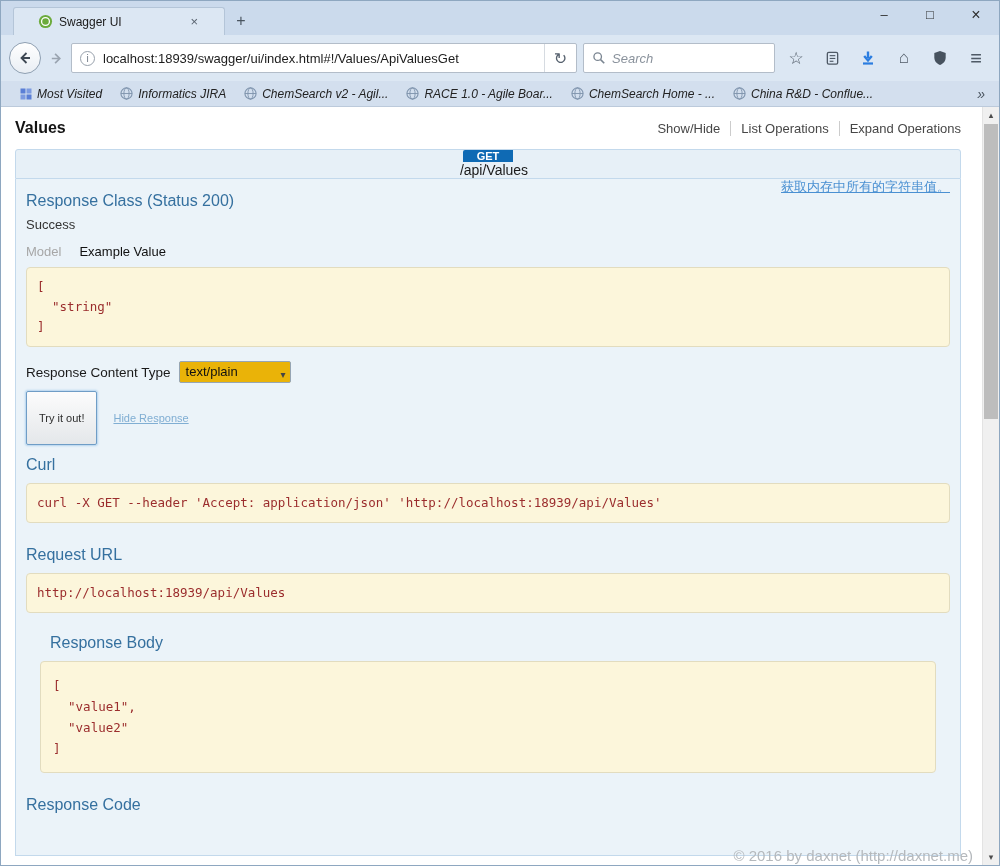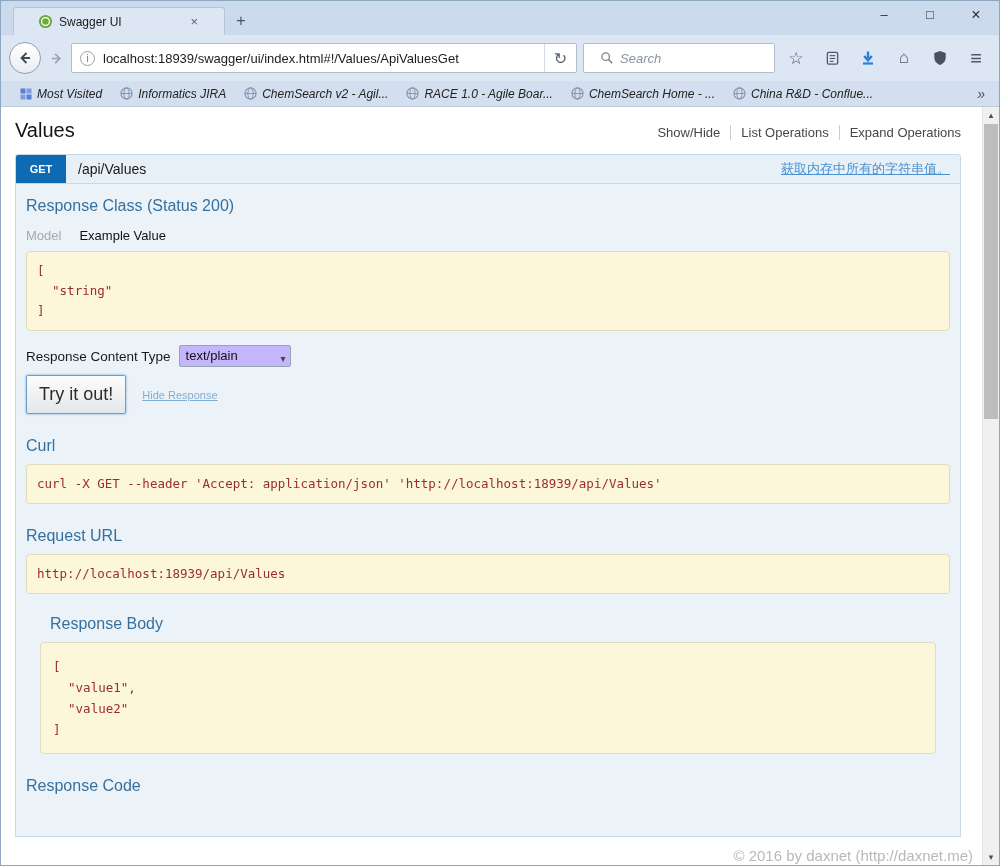--- a/index.html
+++ b/index.html
@@ -18,67 +18,67 @@
   .win-btn.close { font-size: 16px; }
 
   
   .navbar { height: 46px; background: #dce7f3; display: flex; align-items: center; padding: 0 8px; gap: 6px; }
   .back { width: 32px; height: 32px; border-radius: 50%; border: 1px solid #8fa0b2; background: linear-gradient(#ffffff, #e9eef4); display: flex; align-items: center; justify-content: center; flex: 0 0 auto; }
   .fwd { width: 18px; height: 30px; display: flex; align-items: center; justify-content: center; flex: 0 0 auto; }
   .urlbar { flex: 1; height: 30px; background: #fff; border: 1px solid #b3bdc9; border-radius: 2px; display: flex; align-items: center; }
   .info-badge { margin: 0 8px; width: 15px; height: 15px; border: 1px solid #98a1ac; border-radius: 50%; color: #707a85; font-size: 10px; line-height: 13px; text-align: center; flex: 0 0 auto; }
   .url-text { flex: 1; font-size: 13px; color: #1c1c1c; white-space: nowrap; overflow: hidden; }
   .reload-box { width: 32px; height: 100%; border-left: 1px solid #d6dbe1; display: flex; align-items: center; justify-content: center; color: #56616e; font-size: 16px; }
-  .searchbox { width: 192px; height: 30px; background: #fff; border: 1px solid #b3bdc9; border-radius: 2px; display: flex; align-items: center; padding: 0 16px; gap: 6px; flex: 0 0 auto; }
+  .searchbox { width: 192px; height: 30px; background: #fff; border: 1px solid #b3bdc9; border-radius: 2px; display: flex; align-items: center; padding: 0 8px; gap: 6px; flex: 0 0 auto; }
   .search-ph { color: #8a929c; font-style: italic; font-size: 13px; }
   .nav-icon { width: 30px; height: 30px; display: flex; align-items: center; justify-content: center; font-size: 17px; color: #4f5a66; flex: 0 0 auto; }
   .nav-icon.menu { font-size: 20px; }
 
   
   .bookmarksbar { height: 26px; background: #d3dfee; display: flex; align-items: center; padding: 0 10px; font-size: 12px; color: #222; border-bottom: 1px solid #bccadb; font-style: italic; }
   .bm-item { display: flex; align-items: center; gap: 5px; padding: 0 9px; height: 100%; white-space: nowrap; }
   .bm-overflow { margin-left: auto; color: #4a5560; font-size: 14px; padding: 0 4px; }
 
   
   .page { position: relative; height: 759px; background: #fff; overflow: hidden; padding: 0 38px 0 14px; }
 
   .sw-header { display: flex; align-items: baseline; margin-top: 12px; }
-  .page-title { font-size: 20px; font-weight: normal; color: #141414; }
+  .page-title { font-size: 16px; font-weight: bold; color: #141414; }
   .sw-links { margin-left: auto; display: flex; }
   .sw-link { font-size: 13px; color: #474747; padding: 0 10px; border-left: 1px solid #ccc; }
   .sw-link:first-child { border-left: none; }
   .sw-link:last-child { padding-right: 0; }
 
-  .op-bar { margin-top: 12px; height: 30px; background: #e7f0f7; border: 1px solid #c3d9ec; border-radius: 3px 3px 0 0; display: flex; align-items: center; }
+  .op-bar { margin-top: 12px; height: 30px; background: #e7f0f7; border: 1px solid #c3d9ec; border-radius: 3px 3px 0 0; display: flex; align-items: center; flex-direction: column; }
   .get-badge { height: 100%; min-width: 50px; background: #0f6ab4; color: #fff; font-weight: bold; font-size: 11px; display: flex; align-items: center; justify-content: center; border-radius: 2px 0 0 0; }
   .op-path { margin-left: 12px; font-size: 14px; color: #1a1a1a; }
   .op-desc { margin-left: auto; margin-right: 10px; font-size: 13px; color: #4a90d2; text-decoration: underline; }
 
   .op-panel { background: #ebf3f9; border: 1px solid #c3d9ec; border-top: none; padding: 10px 10px 40px; }
   .sw-h2 { font-size: 16px; font-weight: 400; color: #35709f; line-height: 20px; }
   .m-rc { margin-top: 2px; }
-  .m-curl { margin-top: 22px; }
+  .m-curl { margin-top: 10px; }
   .m-requrl { margin-top: 22px; }
   .m-respbody { margin-top: 20px; margin-left: 24px; }
   .m-respcode { margin-top: 22px; }
   .success { font-size: 13px; color: #333; margin-top: 6px; }
   .tabs { margin-top: 12px; display: flex; gap: 18px; font-size: 13px; }
   .tab-model { color: #a7a7a7; }
   .tab-example { color: #111; }
 
   .codebox { margin-top: 8px; background: #fcf6db; border: 1px solid #e2dcbf; border-radius: 4px; padding: 9px 10px; font-family: "DejaVu Sans Mono", monospace; font-size: 12.5px; line-height: 20px; color: #9b2d2d; white-space: pre; overflow: hidden; }
   .codebox.tall { line-height: 21px; padding: 13px 12px; }
   .codebox.inset { margin-left: 14px; margin-right: 14px; }
 
   .ct-row { margin-top: 14px; display: flex; align-items: center; font-size: 13.5px; color: #1a1a1a; }
-  .select { margin-left: 8px; position: relative; width: 112px; height: 22px; border: 1px solid #96a5b4; border-radius: 2px; background: #c4b5fd; font-size: 13px; line-height: 20px; padding: 0 20px 0 6px; color: #111; }
+  .select { margin-left: 8px; position: relative; width: 112px; height: 22px; border: 1px solid #96a5b4; border-radius: 2px; background: #eab308; font-size: 13px; line-height: 20px; padding: 0 20px 0 6px; color: #111; }
   .select .caret { position: absolute; right: 4px; top: 3px; font-size: 10px; color: #444; }
 
   .try-row { margin-top: 8px; display: flex; align-items: center; gap: 16px; }
-  .try-btn { font-size: 18px; color: #2d2d2d; padding: 8px 12px; background: linear-gradient(#fcfcfc, #e4e7ea); border: 1px solid #6f9dc6; border-radius: 2px; box-shadow: 0 0 2px 1px #b3d3ee; }
+  .try-btn { font-size: 11px; color: #2d2d2d; padding: 20px 12px; background: linear-gradient(#fcfcfc, #e4e7ea); border: 1px solid #6f9dc6; border-radius: 2px; box-shadow: 0 0 2px 1px #b3d3ee; }
   .hide-link { font-size: 11px; color: #80aed3; text-decoration: underline; }
 
   .footer { position: absolute; right: 26px; bottom: 2px; font-size: 15px; color: #b5b9bd; }
 
   
   .scrollbar { position: absolute; top: 0; right: 0; width: 17px; height: 100%; background: #f0f0f0; border-left: 1px solid #e3e3e3; }
   .sb-btn { position: absolute; left: 0; width: 16px; height: 17px; text-align: center; line-height: 17px; font-size: 9px; color: #4c4c4c; }
   .sb-btn.up { top: 0; }
   .sb-btn.down { bottom: 0; }
   .sb-thumb { position: absolute; top: 17px; left: 1px; width: 14px; height: 295px; background: #bdbdbd; }
@@ -222,20 +222,21 @@
 
     <div class="op-bar">
       <span class="get-badge">GET</span>
       <span class="op-path">/api/Values</span>
       <span class="op-desc">获取内存中所有的字符串值。</span>
     </div>
 
     <div class="op-panel">
 
       <div class="sw-h2 m-rc">Response Class (Status 200)</div>
+      <div class="success">Success</div>
 
       <div class="tabs">
         <span class="tab-model">Model</span>
         <span class="tab-example">Example Value</span>
       </div>
 
       <div class="codebox">[
   "string"
 ]</div>
 

